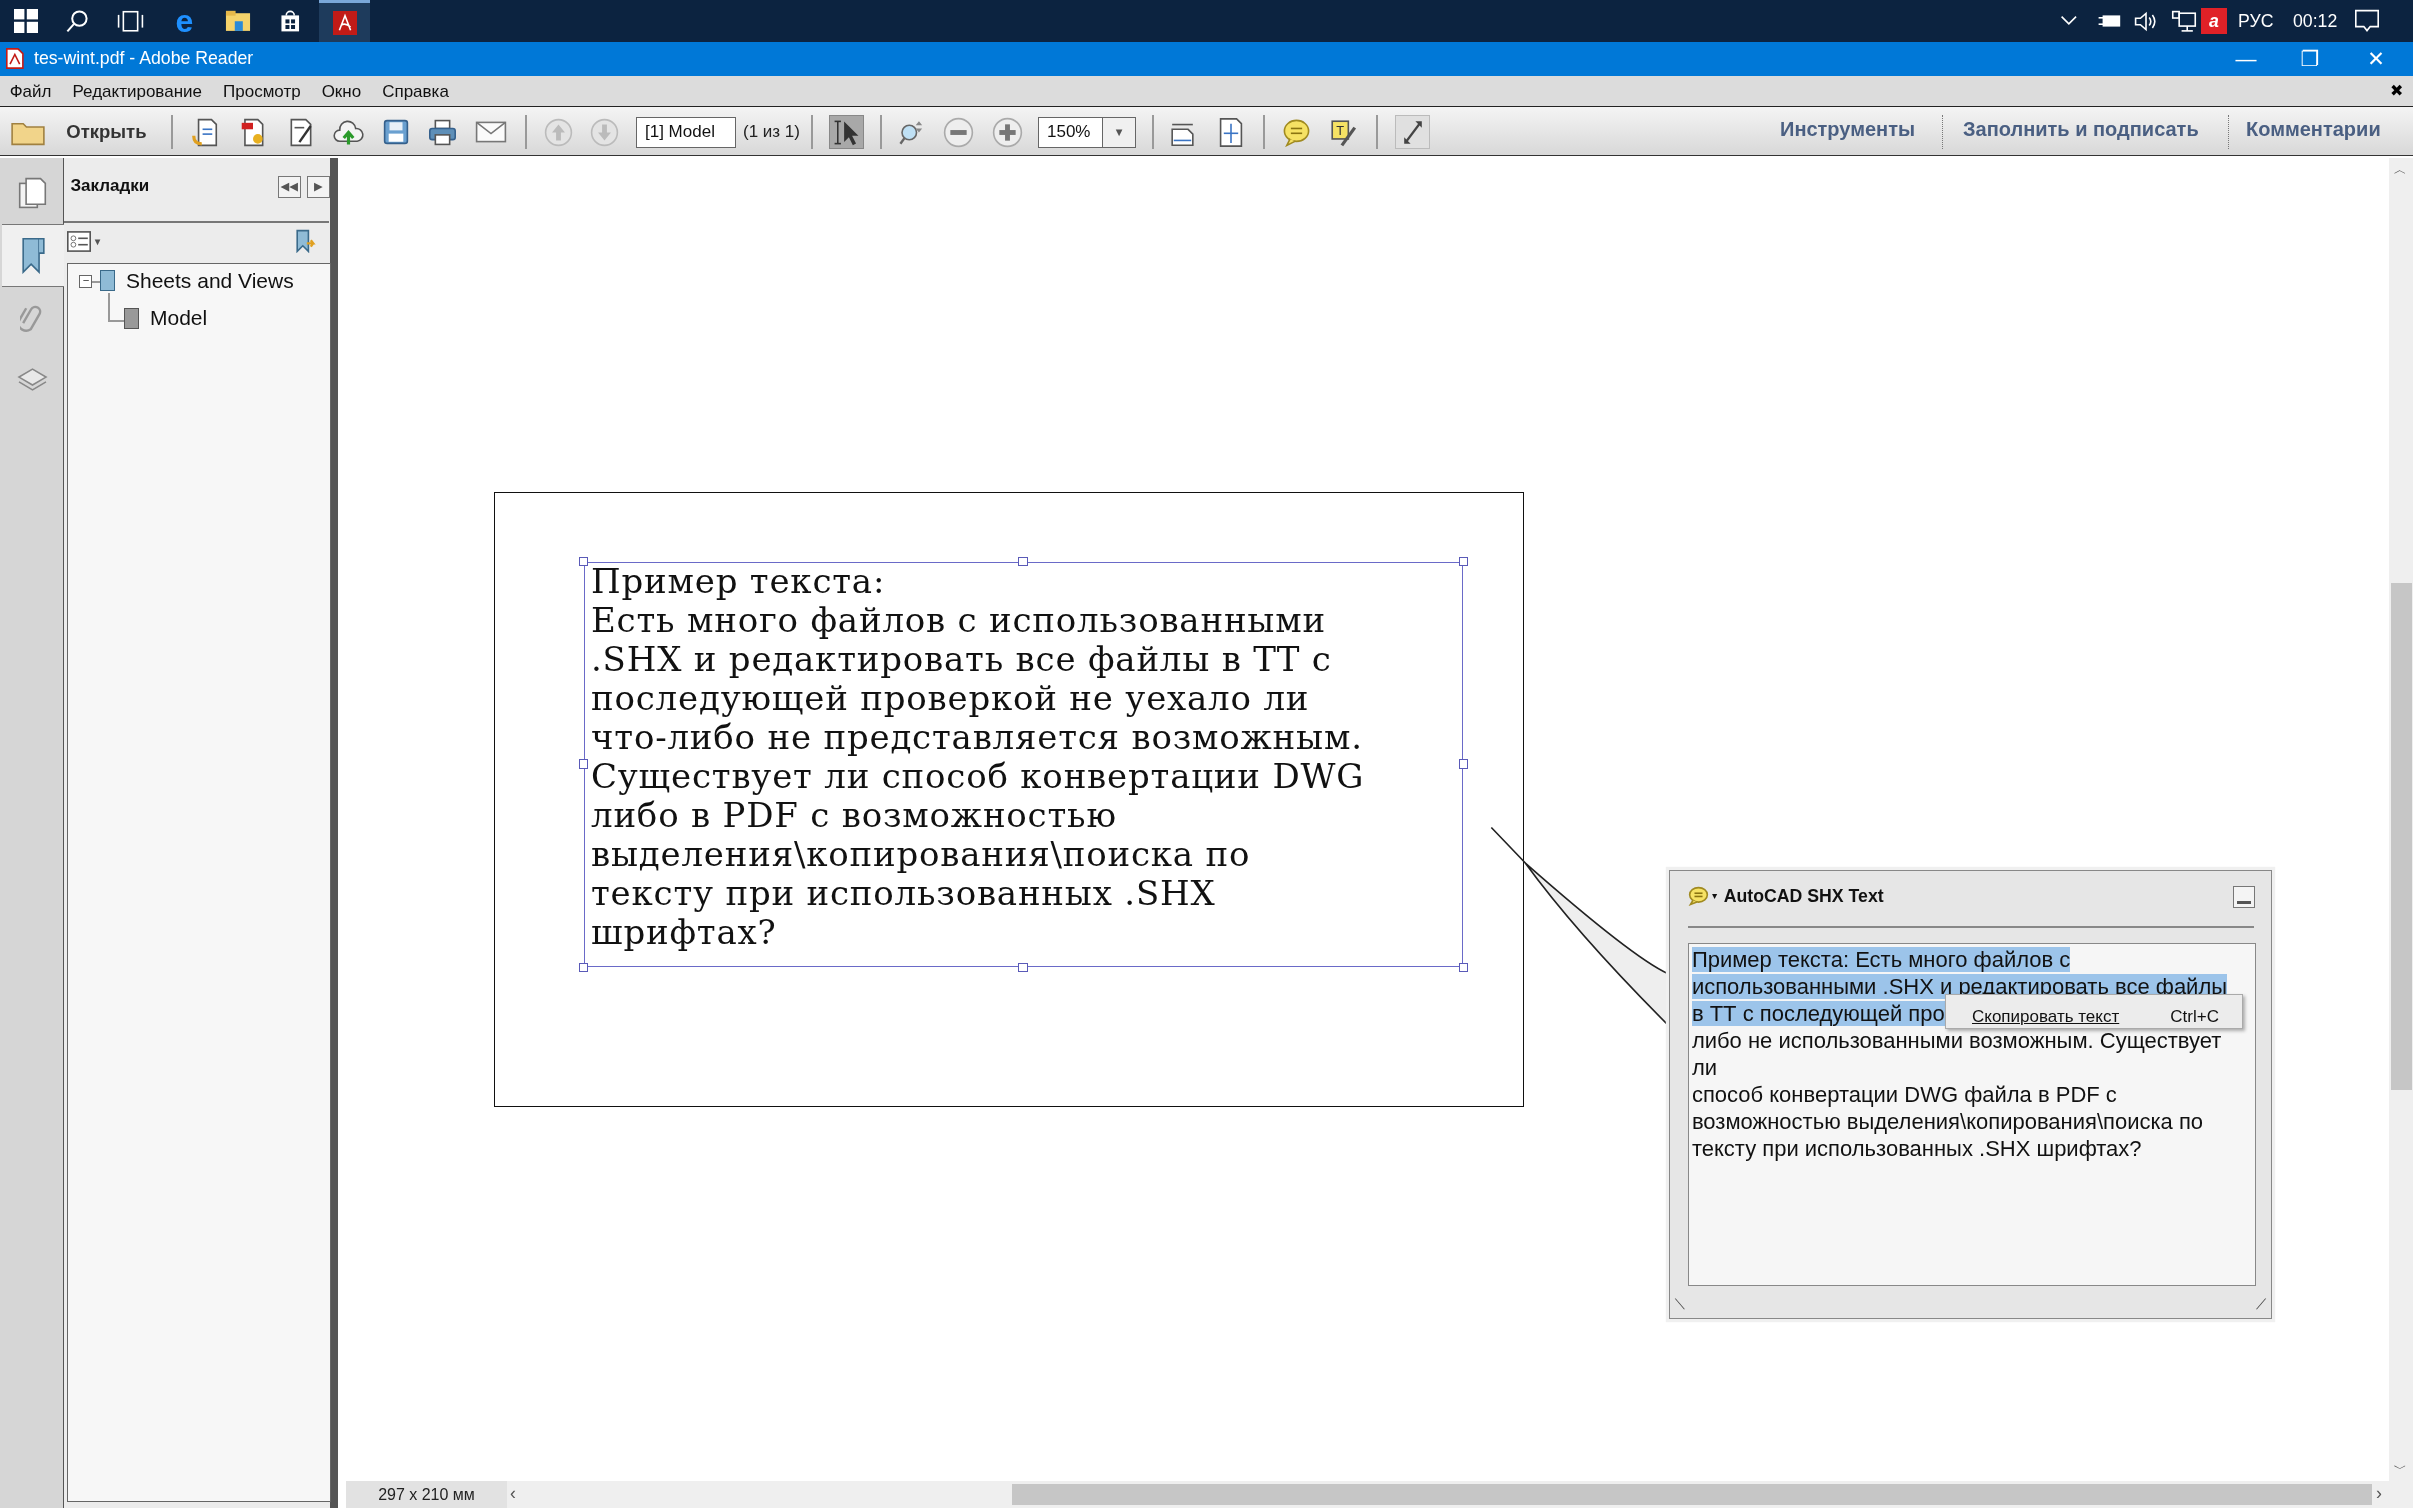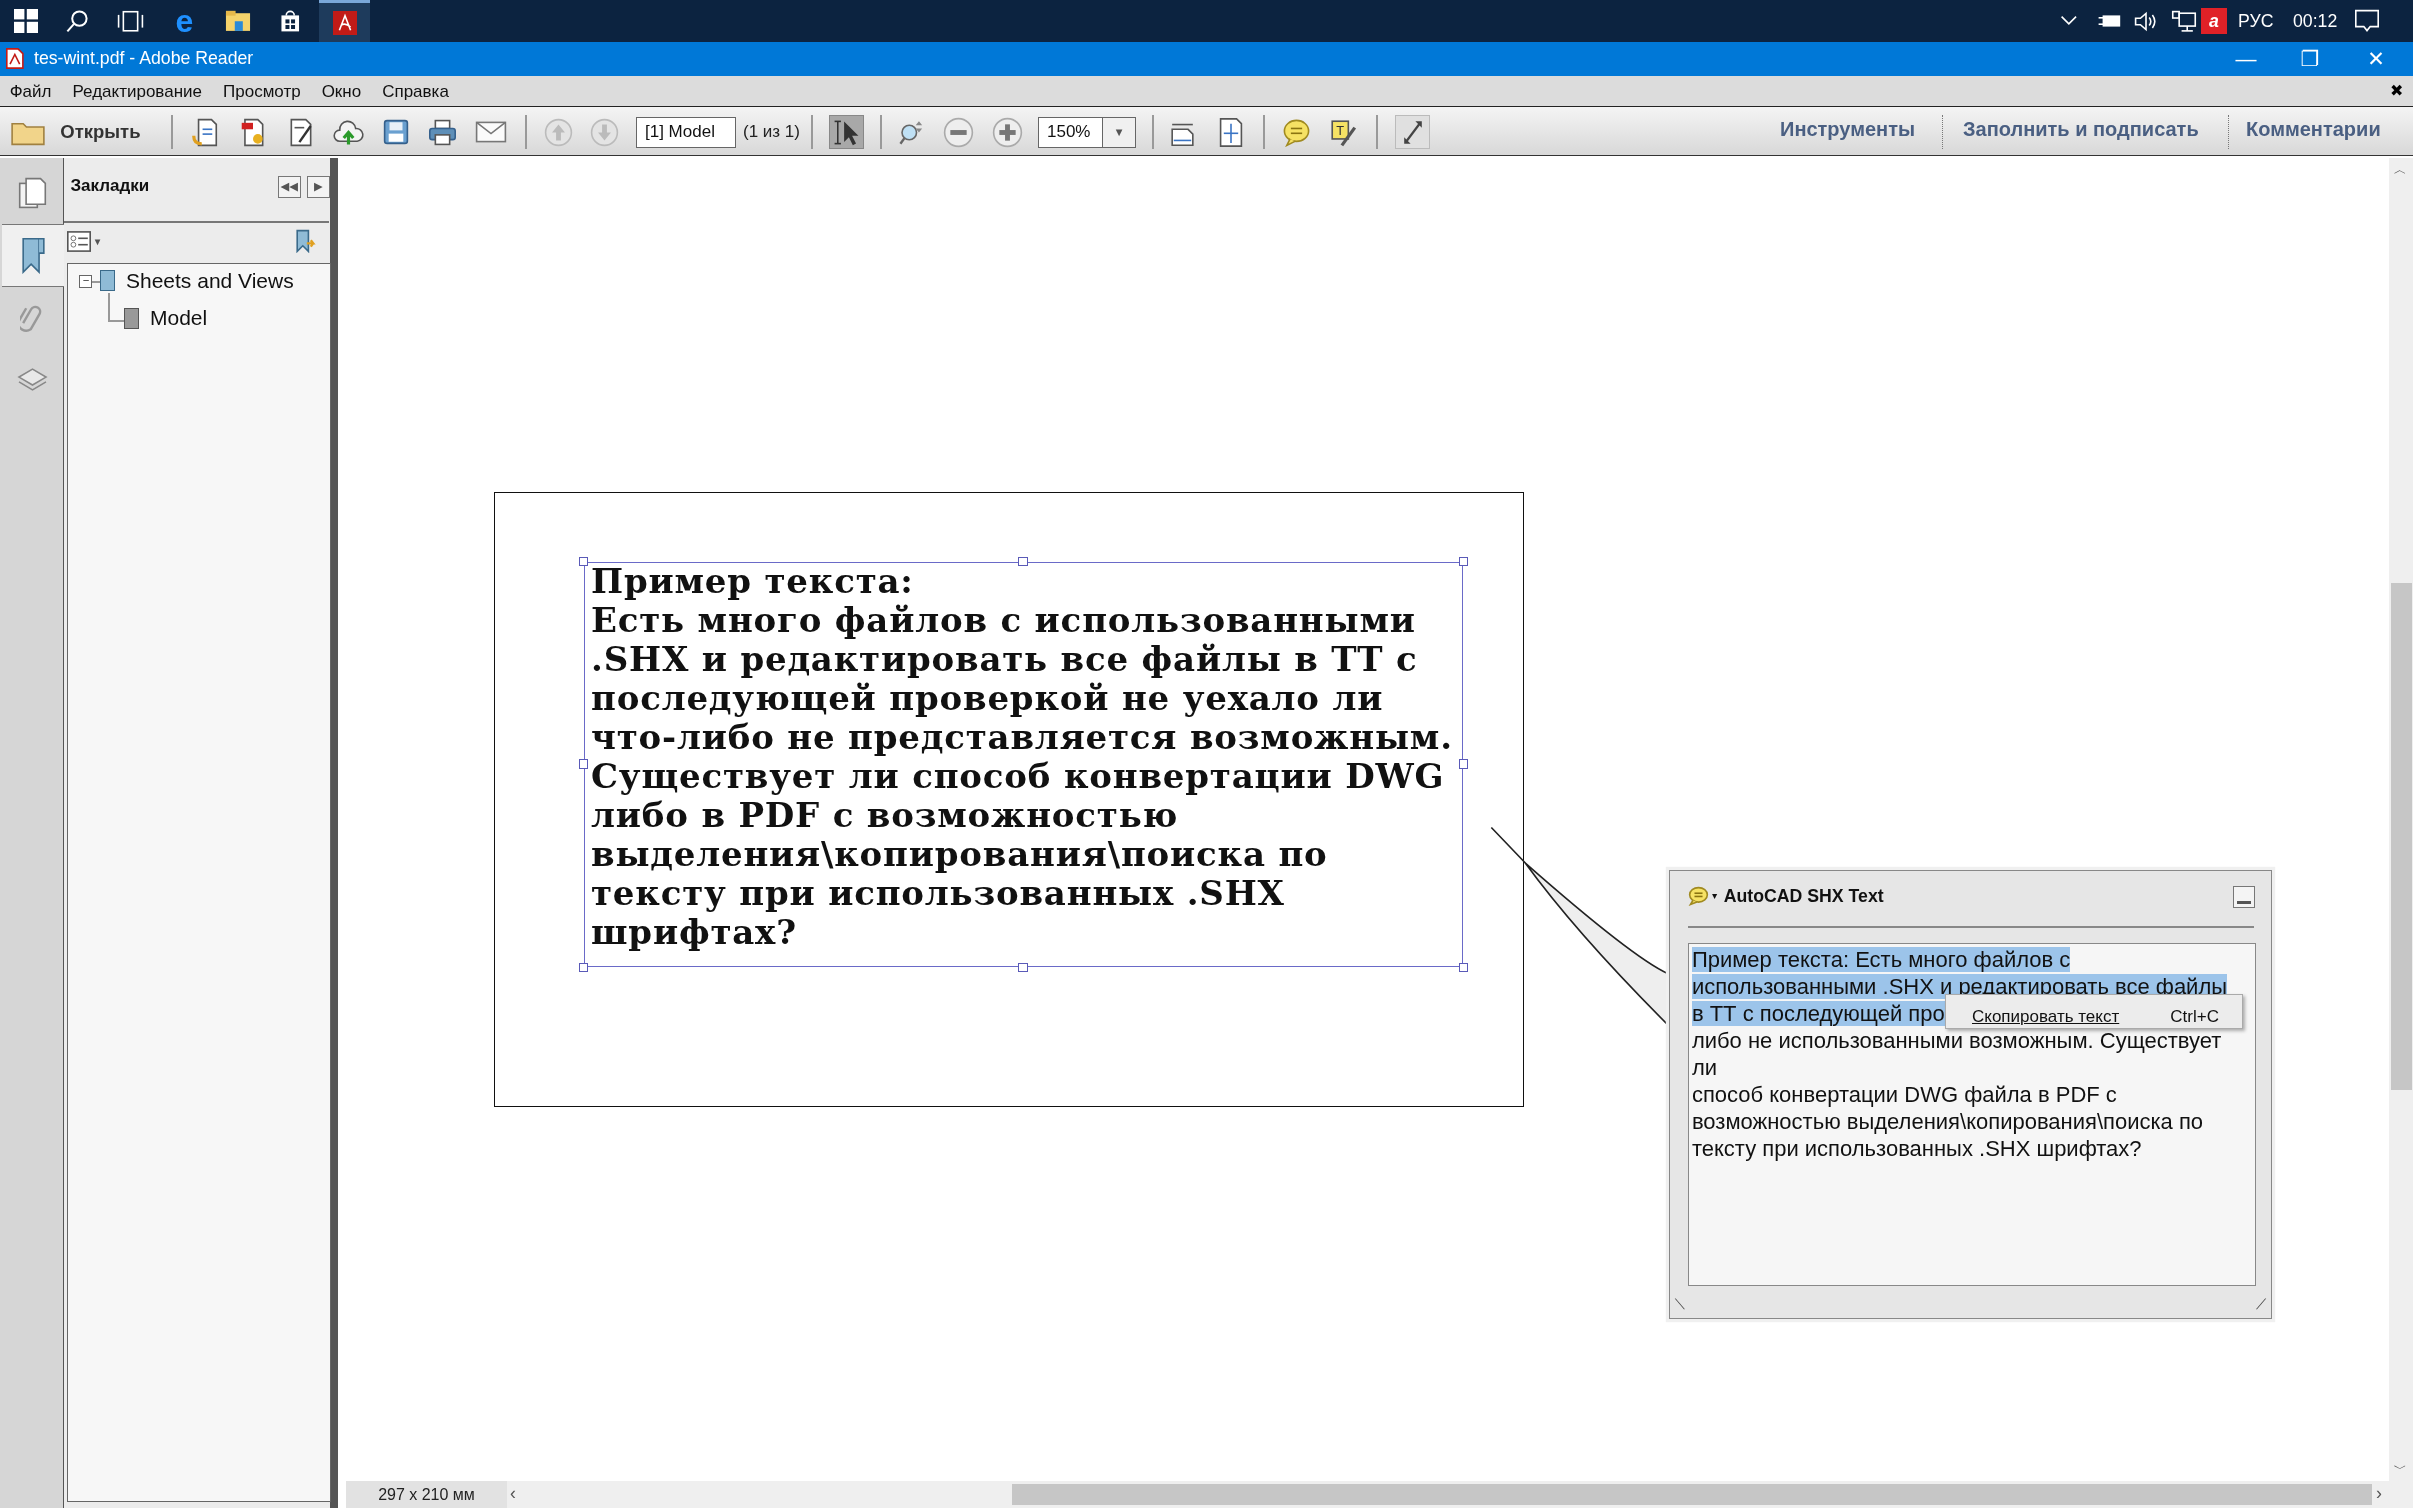--- a/index.html
+++ b/index.html
@@ -31,21 +31,21 @@
 #panel .ptitle{position:absolute;left:6.4px;top:17.7px;font-size:17px;font-weight:bold;color:#111}
 .pbtn{position:absolute;top:17.7px;width:22.5px;height:22.5px;border:1.6px solid #777;background:#f3f3f3;font-size:11.3px;display:flex;align-items:center;justify-content:center;color:#555}
 #tree{position:absolute;left:3.2px;top:105px;width:264px;height:1239px;background:#f7f7f7;border:1.6px solid #666}
 .tnode{position:absolute;font-size:21px;color:#111;display:flex;align-items:center}
 .bm{display:inline-block;width:14.5px;height:21px;background:#8fbbd6;border:1.6px solid #3a6a8a;margin-right:11.3px}
 
 #doc{left:346px;top:158px;width:2043px;height:1323px;background:#fff;overflow:hidden}
 #page-frame{left:494px;top:492px;width:1030px;height:615px;border:1.6px solid #111;background:#fff}
 #sel-box{left:584px;top:562px;width:879px;height:405px;border:1.6px solid #6a6ac8}
 .handle{position:absolute;width:9.7px;height:9.7px;border:1.6px solid #5a5ab8;background:#fff}
-#shx-text{left:591px;top:562px;width:885px;font-family:"DejaVu Serif",serif;font-weight:bold;font-size:34px;line-height:39px;color:#111;letter-spacing:0.8px}
+#shx-text{left:591px;top:562px;width:885px;font-family:"DejaVu Serif",serif;font-weight:normal;font-size:34px;line-height:39px;color:#111;letter-spacing:0.8px}
 
 #note{left:1669px;top:870px;width:603px;height:449px;background:#e6e6e6;border:1.6px solid #888;box-shadow:0 0 0 3.2px #f0f0f0}
 #note .nhead{position:absolute;left:17.7px;top:14.5px;font-size:17.7px;font-weight:bold;color:#111;display:flex;align-items:center}
 #note .nmin{position:absolute;right:16px;top:14.5px;width:22.5px;height:22.5px;border:1.6px solid #777;background:#f4f4f4}
 #note .nline{position:absolute;left:17.7px;top:55px;width:566px;height:1.6px;background:#888}
 #note .nbody{position:absolute;left:17.7px;top:72px;width:568px;height:343px;background:#f6f6f6;border:1.6px solid #888;padding:1.6px 3.2px;font-size:22px;line-height:27px;color:#111}
 .hl{background:#9cc4ea}
 #ctx{left:1945px;top:994px;width:298px;height:35px;background:#ececec;border:1.6px solid #aaa;box-shadow:2.4px 2.4px 3.2px rgba(0,0,0,.3);font-size:17px;color:#111}
 
 #vscroll{left:2389px;top:158px;width:24px;height:1323px;background:#efefef}
@@ -160,21 +160,21 @@
   <span class="mi">Окно</span>
   <span class="mi">Справка</span>
   <span class="abs" style="right:9.7px;top:4.8px;font-size:16px">✖</span>
 </div>
 
 <div id="toolbar" class="abs">
   <div class="abs" style="left:11.3px;top:8px;height:34px;display:flex;align-items:center">
     <svg width="34" height="27" viewBox="0 0 42 34">
         <path d="M1 6h14l4 4h22v22H1z" fill="#f1d48a" stroke="#a08040" stroke-width="2"></path>
       </svg>
-    <span style="font-size:18.5px;font-weight:bold;color:#333;margin-left:15px">Открыть</span>
+    <span style="font-size:18.5px;font-weight:bold;color:#333;margin-left:21px">Открыть</span>
   </div>
   <div class="sep" style="left:171px"></div>
   <div class="tbtn" style="left:187px">
     <svg width="26" height="29" viewBox="0 0 32 36">
         <path d="M8 2h16l6 6v26H8z" fill="#fff" stroke="#555" stroke-width="2"></path>
         <line x1="13" y1="14" x2="25" y2="14" stroke="#3a74c4" stroke-width="2"></line>
         <line x1="13" y1="20" x2="25" y2="20" stroke="#3a74c4" stroke-width="2"></line>
         <path d="M2 22q0 10 10 10" stroke="#e0a020" stroke-width="4" fill="none"></path>
       </svg>
   </div>

